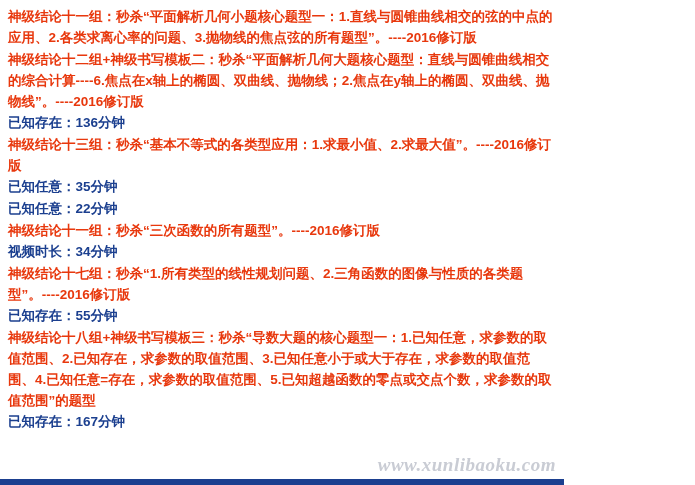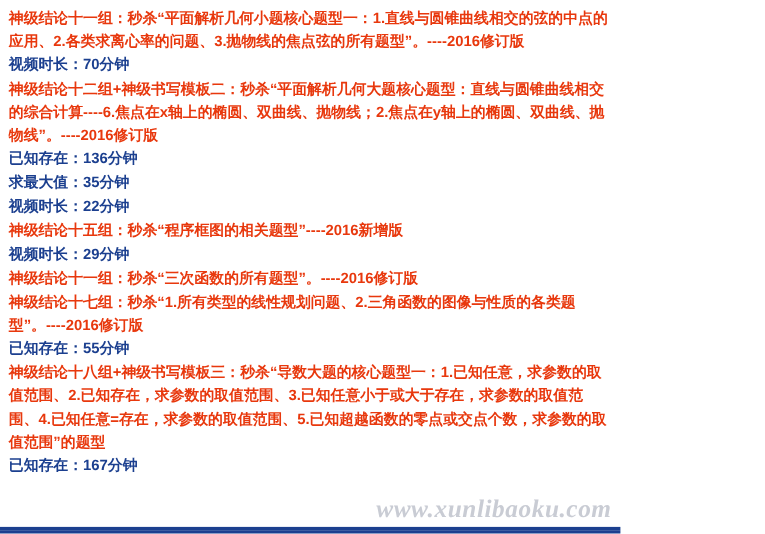--- a/index.html
+++ b/index.html
@@ -36,21 +36,21 @@
     font-weight: bold;
   }
   .dur-line {
     color: #1b3f8f;
     font-weight: bold;
   }
   .watermark {
     position: absolute;
     right: 8px;
     bottom: 6px;
-    font-size: 23px;
+    font-size: 19px;
     font-weight: bold;
     font-style: italic;
     color: #c9ccd4;
     letter-spacing: 0.5px;
     font-family: "Liberation Serif", "DejaVu Serif", serif;
     pointer-events: none;
   }
   .bottom-rule {
     position: absolute;
     left: 0;
@@ -60,43 +60,40 @@
     background: #1b3f8f;
   }
 </style>
 </head>
 <body>
 
 <div class="page">
 
   <div class="entry">
     <div class="line title-line">神级结论十一组：秒杀“平面解析几何小题核心题型一：1.直线与圆锥曲线相交的弦的中点的应用、2.各类求离心率的问题、3.抛物线的焦点弦的所有题型”。----2016修订版</div>
-    <div class="line dur-line">视频时长：70分钟</div>
   </div>
 
   <div class="entry">
     <div class="line title-line">神级结论十二组+神级书写模板二：秒杀“平面解析几何大题核心题型：直线与圆锥曲线相交的综合计算----6.焦点在x轴上的椭圆、双曲线、抛物线；2.焦点在y轴上的椭圆、双曲线、抛物线”。----2016修订版</div>
     <div class="line dur-line">已知存在：136分钟</div>
   </div>
 
   <div class="entry">
-    <div class="line dur-line">求最大值：35分钟</div>
+    <div class="line title-line">神级结论十三组：秒杀“基本不等式的各类型应用：1.求最小值、2.求最大值”。----2016修订版</div>
+    <div class="line dur-line">已知任意：35分钟</div>
   </div>
 
   <div class="entry">
-    <div class="line dur-line">视频时长：22分钟</div>
+    <div class="line dur-line">已知任意：22分钟</div>
   </div>
 
-  <div class="entry">
-    <div class="line title-line">神级结论十五组：秒杀“程序框图的相关题型”----2016新增版</div>
-    <div class="line dur-line">视频时长：29分钟</div>
-  </div>
 
   <div class="entry">
     <div class="line title-line">神级结论十一组：秒杀“三次函数的所有题型”。----2016修订版</div>
+    <div class="line dur-line">视频时长：34分钟</div>
   </div>
 
   <div class="entry">
     <div class="line title-line">神级结论十七组：秒杀“1.所有类型的线性规划问题、2.三角函数的图像与性质的各类题型”。----2016修订版</div>
     <div class="line dur-line">已知存在：55分钟</div>
   </div>
 
   <div class="entry">
     <div class="line title-line">神级结论十八组+神级书写模板三：秒杀“导数大题的核心题型一：1.已知任意，求参数的取值范围、2.已知存在，求参数的取值范围、3.已知任意小于或大于存在，求参数的取值范围、4.已知任意=存在，求参数的取值范围、5.已知超越函数的零点或交点个数，求参数的取值范围”的题型</div>
     <div class="line dur-line">已知存在：167分钟</div>

